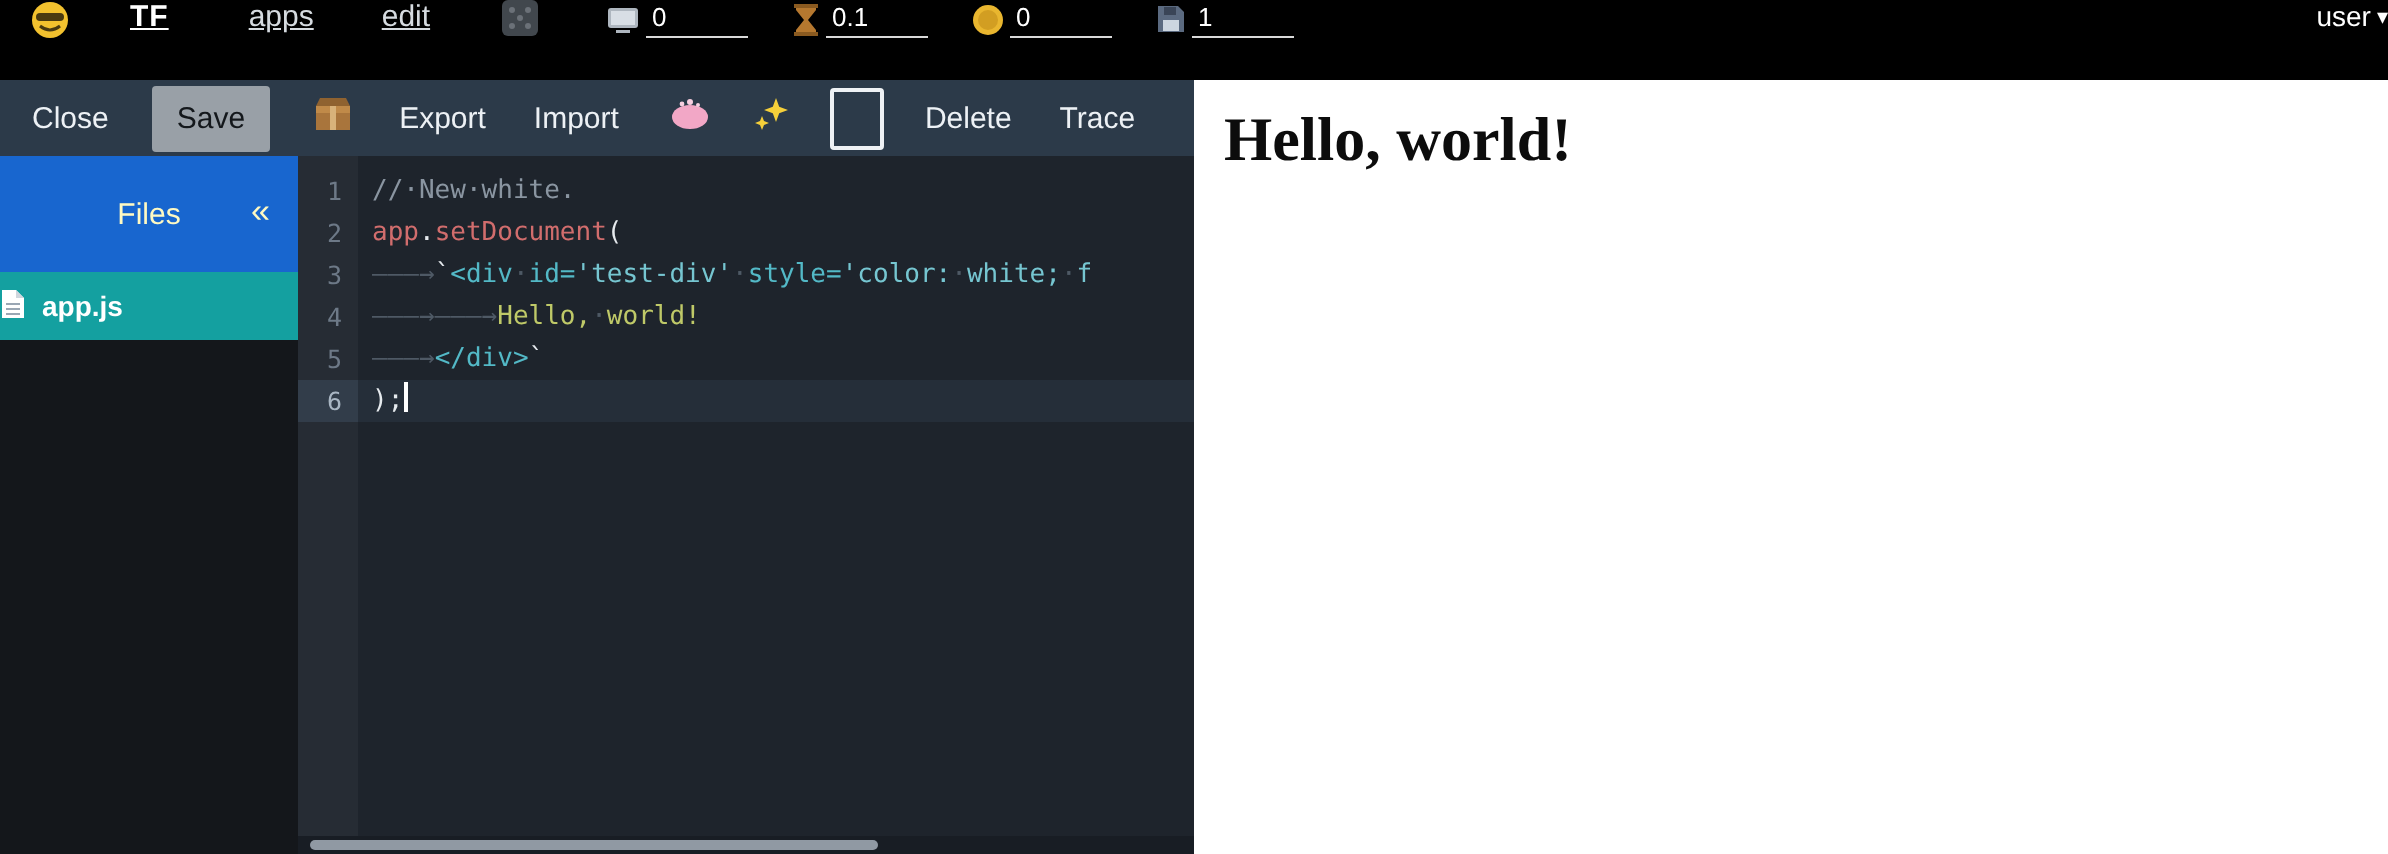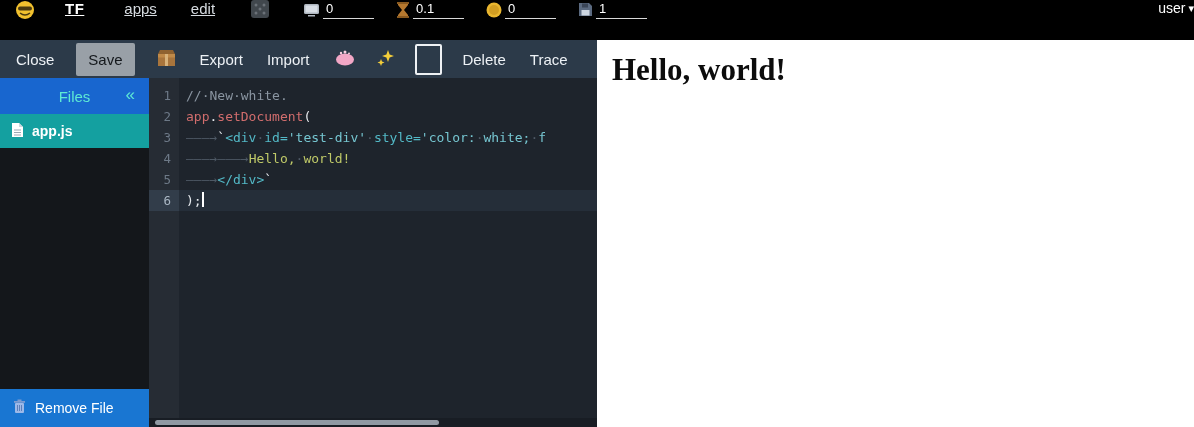--- a/index.html
+++ b/index.html
@@ -37,24 +37,24 @@
   .tbtn.soap{margin-left:26px}
   .tbtn.blank{width:27px;height:31px;border:2px solid #eef1f4;border-radius:2px;
               margin-left:20px;box-sizing:border-box}
   .tbtn.del{margin-left:20px}
   .tbtn.trace{}
 
   
   .workspace{position:absolute;top:78px;left:0;width:597px;bottom:0;display:flex}
 
   .sidebar{width:149px;background:#14171b;display:flex;flex-direction:column;flex:none}
-  .side-header{height:36px;background:#1866cf;color:#5eead4;display:flex;align-items:center;
+  .side-header{height:58px;background:#1866cf;color:#fef9c3;display:flex;align-items:center;
                justify-content:center;position:relative;font-size:15px;flex:none}
   .collapse{position:absolute;right:14px;top:50%;transform:translateY(-54%);font-size:17px;cursor:pointer}
-  .file-item{height:34px;display:flex;align-items:center;gap:8px;padding-left:11px;
+  .file-item{height:34px;display:flex;align-items:center;gap:8px;
              font-size:14px;color:#fff;cursor:pointer;flex:none}
   .file-item.selected{background:#14a0a0;font-weight:700}
   .side-filler{flex:1}
   .side-action{height:38px;background:#1976d2;color:#fff;display:flex;align-items:center;
                gap:9px;padding-left:13px;font-size:14px;cursor:pointer;flex:none}
 
   
   .editor{flex:1;position:relative;background:#1e242c;overflow:hidden;
           font-family:"DejaVu Sans Mono",monospace;font-size:13px;line-height:21px}
   .gutter-strip{position:absolute;left:0;top:0;bottom:0;width:30px;background:#262c34}
@@ -212,35 +212,20 @@
             <g stroke="#9aa7b4" stroke-width="1">
               <line x1="3" y1="8" x2="10" y2="8"></line>
               <line x1="3" y1="10.5" x2="10" y2="10.5"></line>
               <line x1="3" y1="13" x2="10" y2="13"></line>
             </g>
           </svg>
       </span>
       <span>app.js</span>
     </div>
     <div class="side-filler"></div>
-    <div class="side-action">
-      <span>
-        <svg width="13" height="15" viewBox="0 0 13 15">
-            <rect x="2" y="4" width="9" height="10" rx="1" fill="#9db9e8"></rect>
-            <rect x="1" y="2" width="11" height="1.8" fill="#7e9cd0"></rect>
-            <rect x="4.5" y="0.5" width="4" height="1.8" fill="#7e9cd0"></rect>
-            <g stroke="#5d7fb9" stroke-width="1">
-              <line x1="4.5" y1="6" x2="4.5" y2="12"></line>
-              <line x1="6.5" y1="6" x2="6.5" y2="12"></line>
-              <line x1="8.5" y1="6" x2="8.5" y2="12"></line>
-            </g>
-          </svg>
-      </span>
-      <span>Remove File</span>
-    </div>
   </div>
 
   <div class="editor">
     <div class="gutter-strip"></div>
     <div class="code-lines">
         <div class="cm-line">
           <span class="gut">1</span>
           <span class="codecell"><span class="tk-comment">//·New·white.</span></span>
         </div>
         <div class="cm-line">

